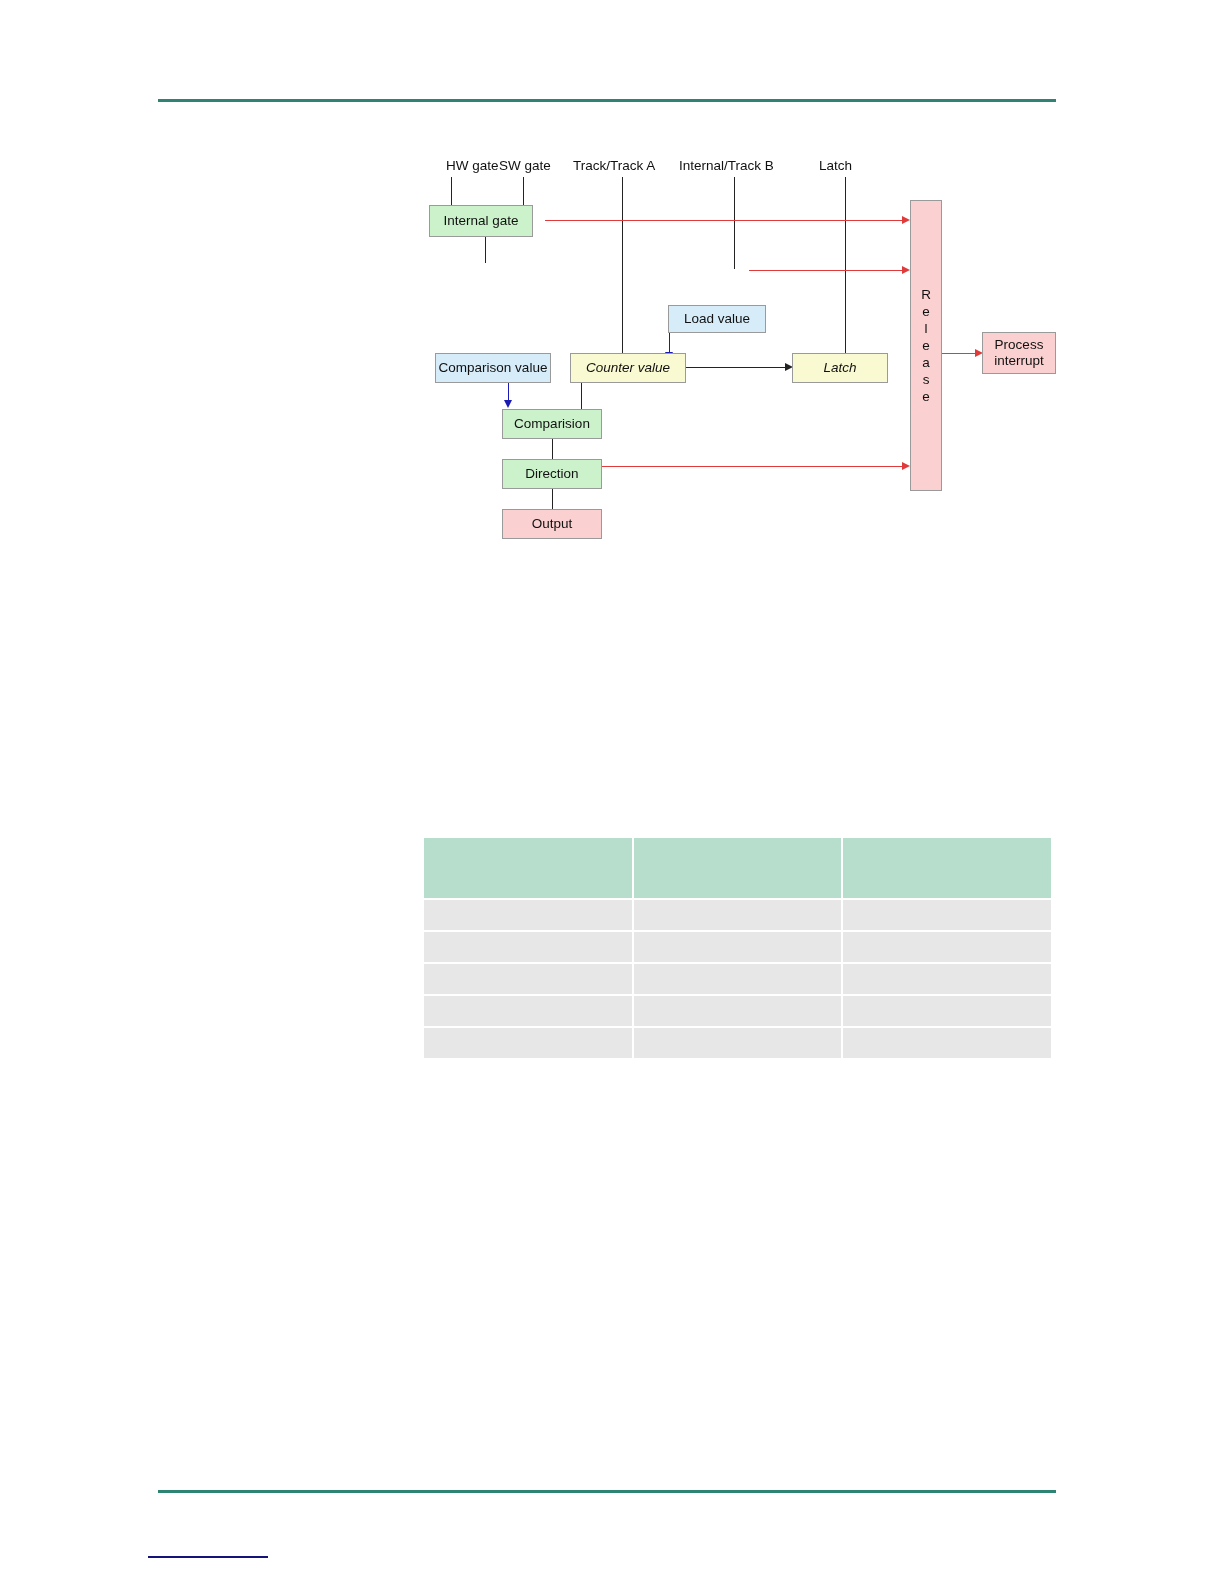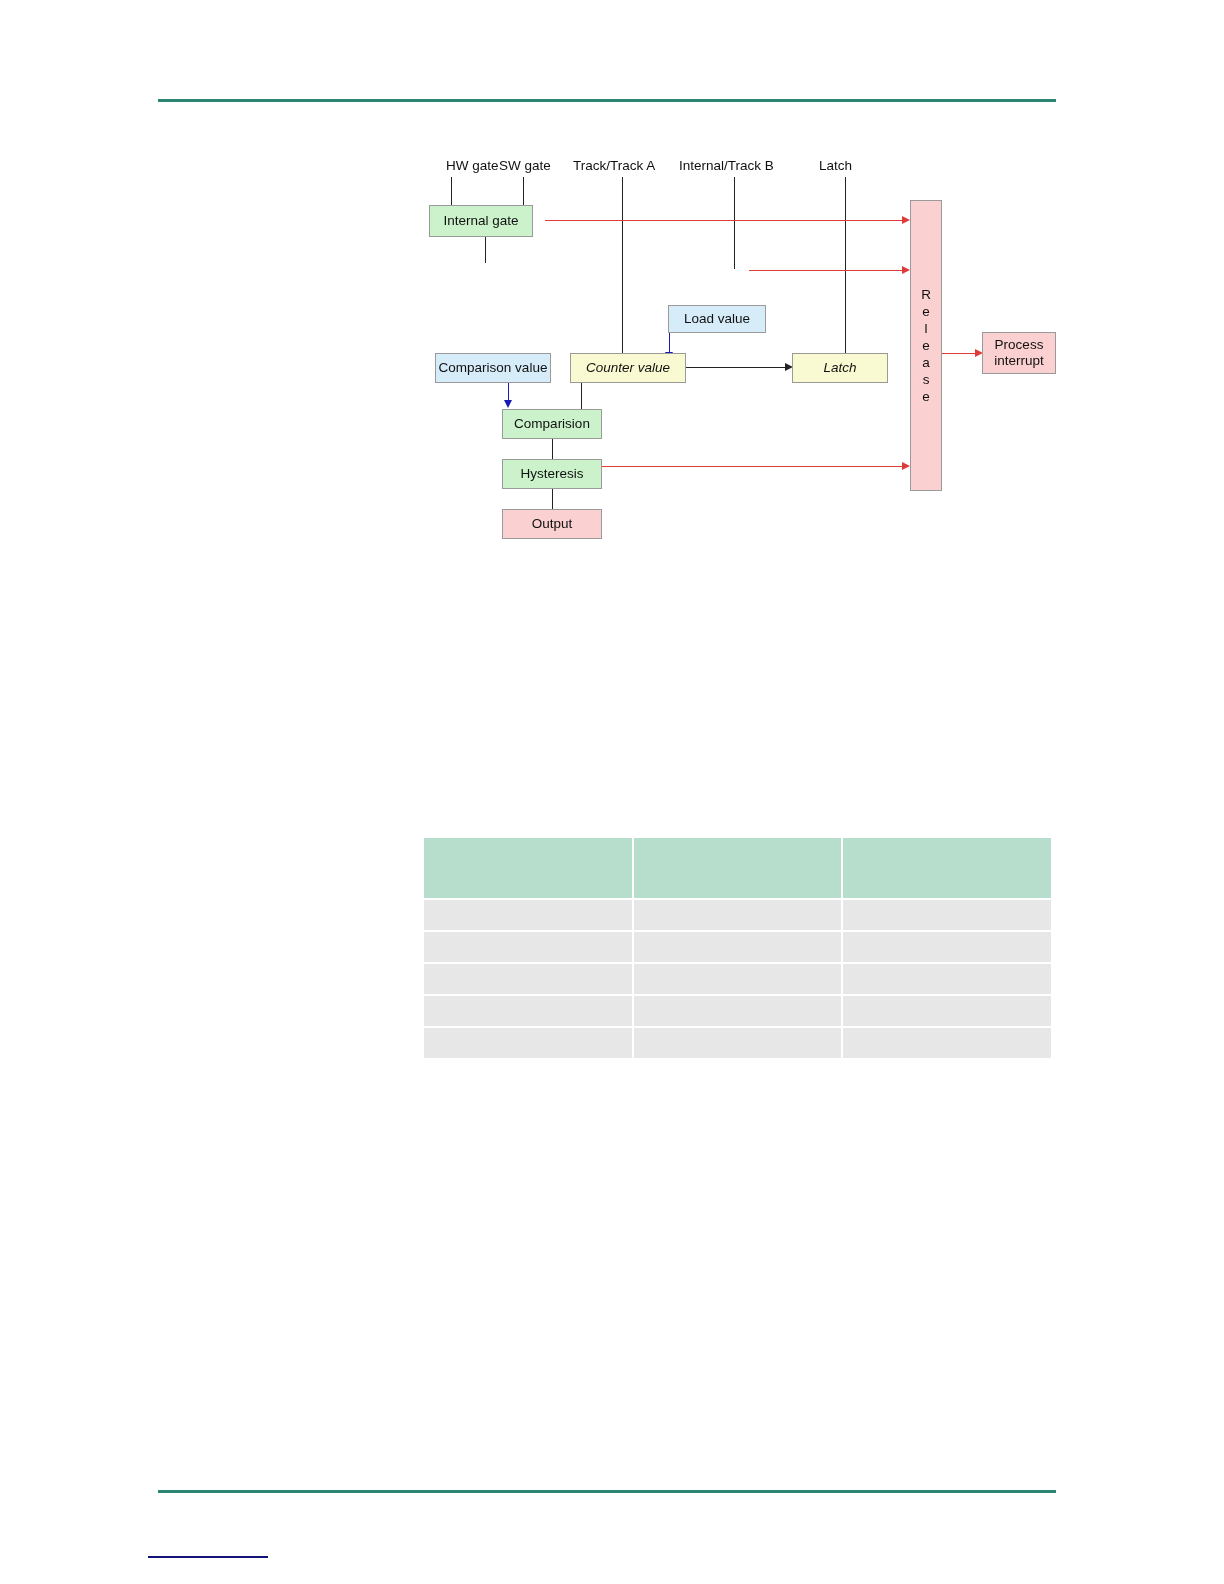--- a/index.html
+++ b/index.html
@@ -171,21 +171,21 @@
   <div class="hline" style="left:258px; top:209px; width:102px;"></div>
   <div class="arrow-r black" style="left:357px; top:205px;"></div>
 
   <div class="node yellow" style="left:364px; top:195px; width:96px; height:30px;">Latch</div>
 
   <div class="vline" style="left:153px; top:225px; height:26px;"></div>
 
   <div class="node green" style="left:74px; top:251px; width:100px; height:30px;">Comparision</div>
   <div class="vline" style="left:124px; top:281px; height:20px;"></div>
 
-  <div class="node green" style="left:74px; top:301px; width:100px; height:30px;">Hysteresis</div>
+  <div class="node green" style="left:74px; top:301px; width:100px; height:30px;">Direction</div>
   <div class="vline" style="left:124px; top:331px; height:20px;"></div>
 
   <div class="node pink" style="left:74px; top:351px; width:100px; height:30px;">Output</div>
 
   <div class="rline" style="left:117px; top:62px;  width:360px;"></div>
   <div class="arrow-r red" style="left:474px; top:58px;"></div>
 
   <div class="rline" style="left:321px; top:112px; width:156px;"></div>
   <div class="arrow-r red" style="left:474px; top:108px;"></div>
 

